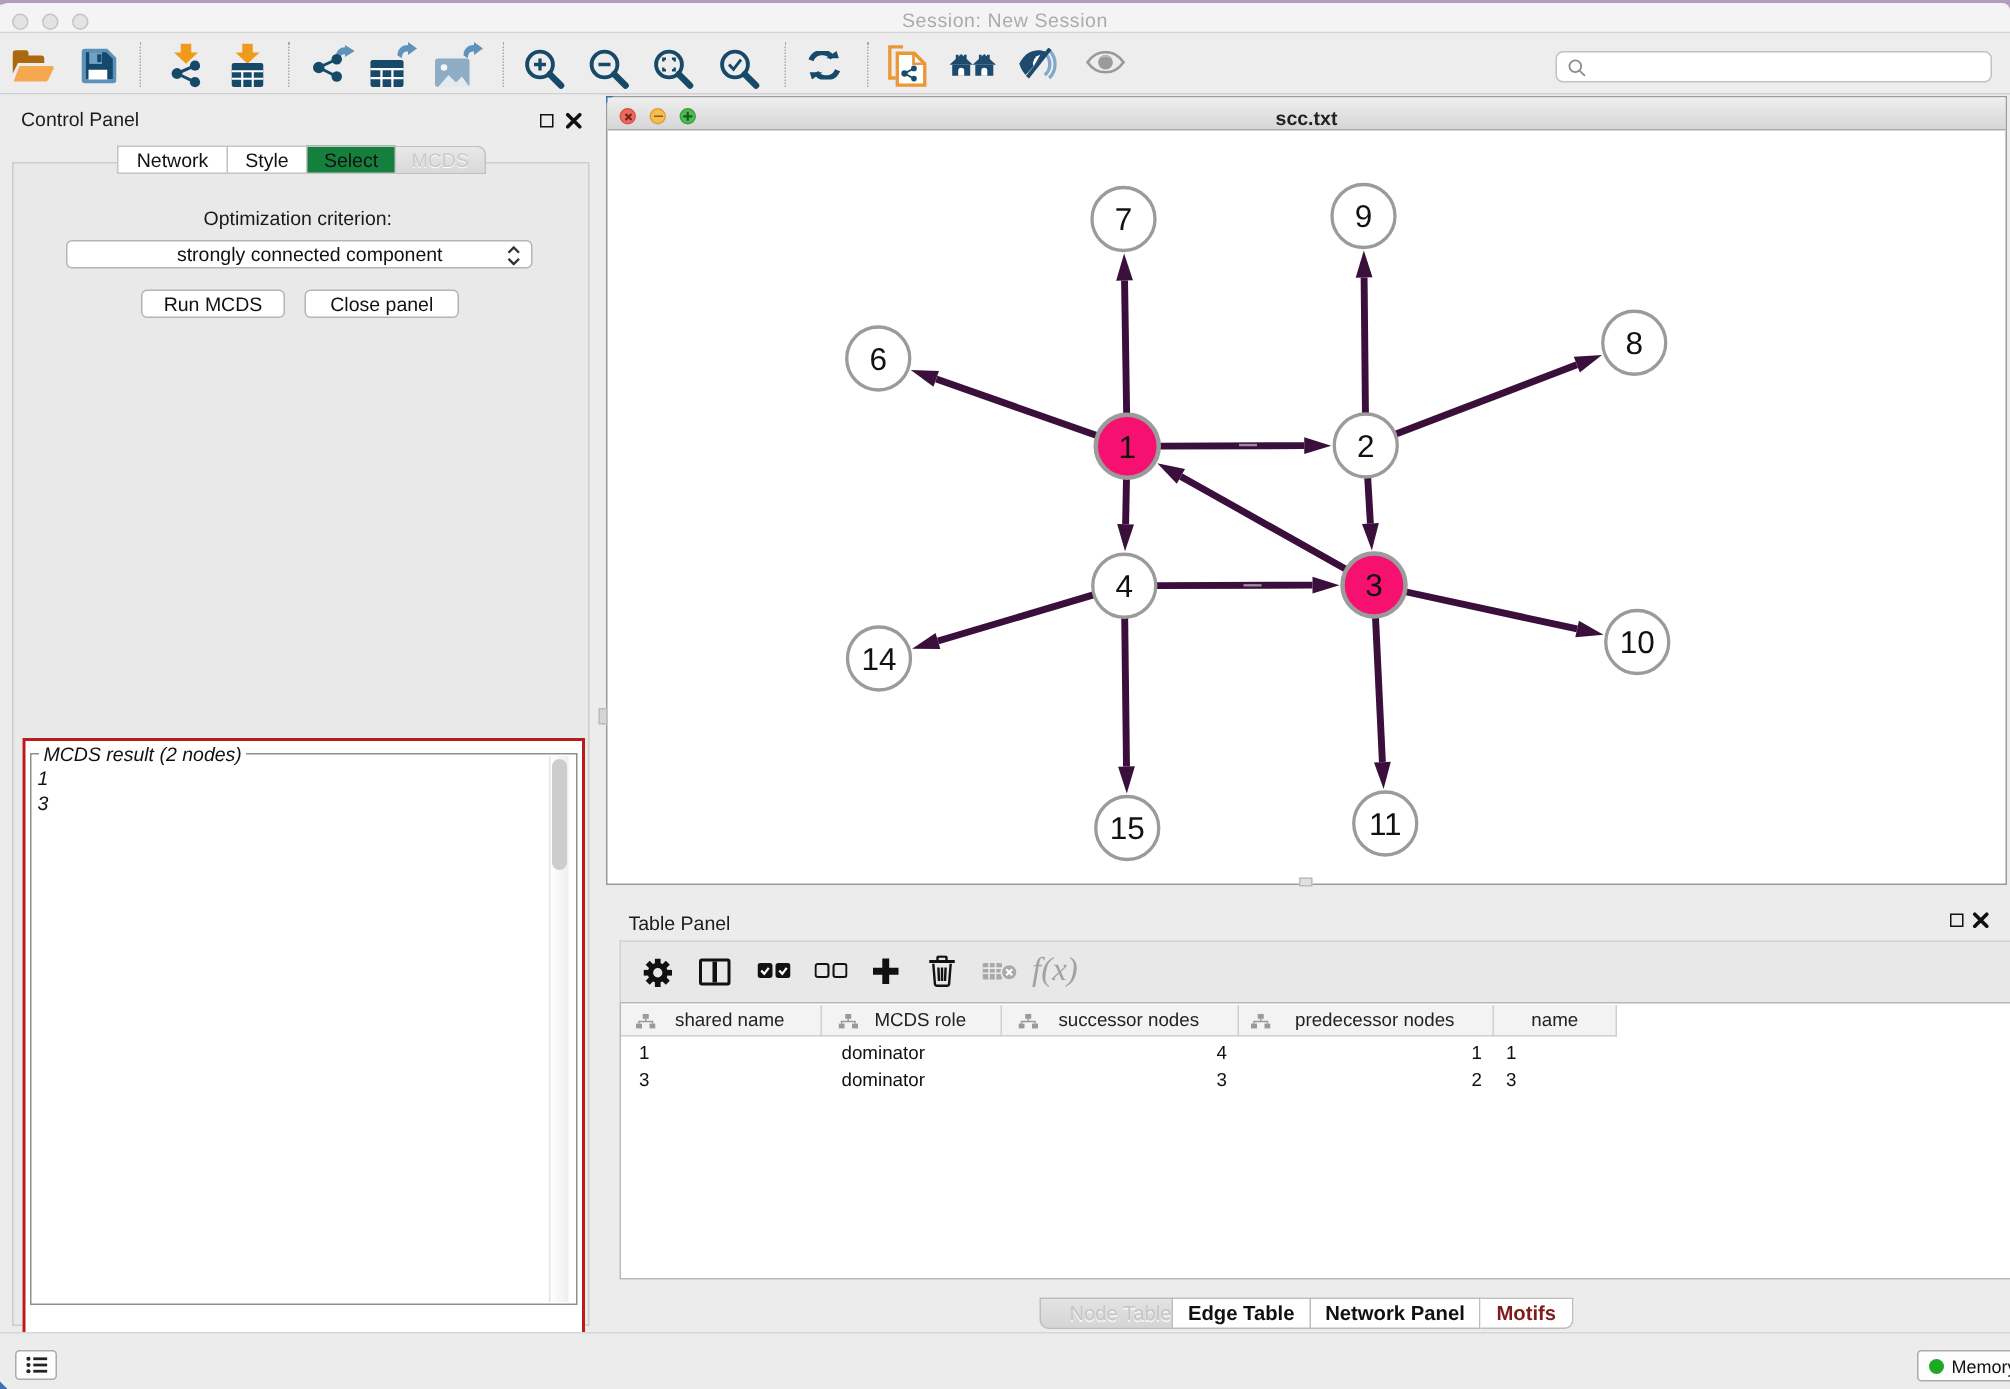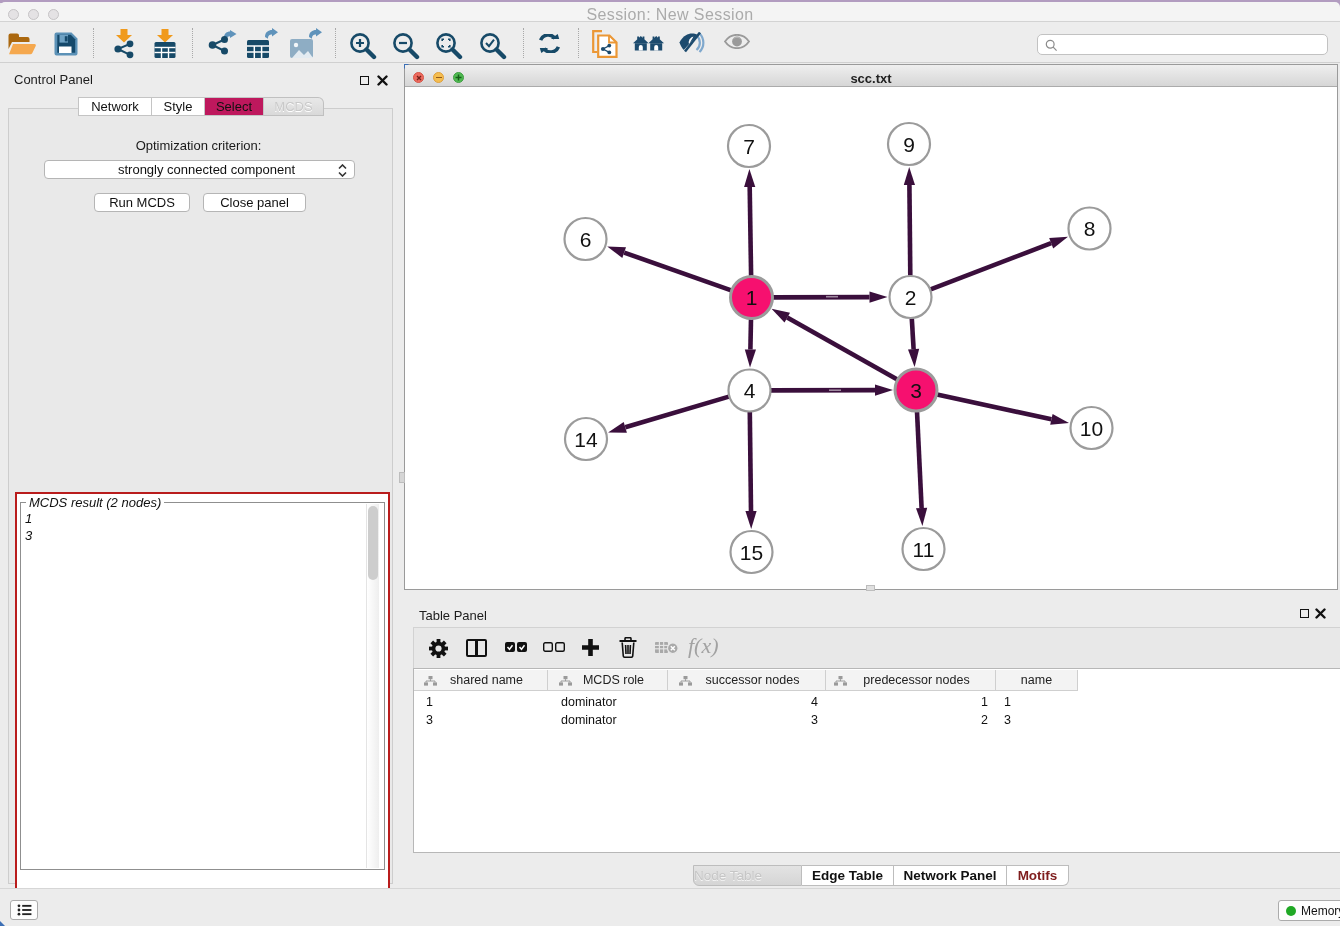--- a/index.html
+++ b/index.html
@@ -12,21 +12,21 @@
 </head>
 <body>
 
 <div class="abs" style="left:0;top:0;width:1340px;height:3px;background:#b29cc0;"></div>
 <div class="abs" style="right:0;top:0;width:3px;height:10px;background:#b29cc0;"></div>
 
 <div class="abs" style="left:0;top:2px;width:1340px;height:20px;background:#f4f4f4;border-bottom:1px solid #d3d3d3;border-radius:5px 5px 0 0;">
   <div class="abs" style="left:8px;top:7px;width:11px;height:11px;border-radius:50%;background:#e4e2e4;border:1px solid #c6c4c6;"></div>
   <div class="abs" style="left:28px;top:7px;width:11px;height:11px;border-radius:50%;background:#e4e2e4;border:1px solid #c6c4c6;"></div>
   <div class="abs" style="left:48px;top:7px;width:11px;height:11px;border-radius:50%;background:#e4e2e4;border:1px solid #c6c4c6;"></div>
-  <div class="abs" style="left:0;top:4px;width:1340px;text-align:center;font-size:16px;color:#ababab;letter-spacing:0.4px;">Session: New Session</div>
+  <div class="abs" style="left:0;top:4px;width:1340px;text-align:center;font-size:13px;color:#ababab;letter-spacing:0.4px;">Session: New Session</div>
 </div>
 
 <div id="toolbar" class="abs" style="left:0;top:22px;width:1340px;height:41px;background:#ededed;border-bottom:1px solid #d0d0d0;">
   <div class="sep" style="left:93px;top:6px;"></div>
   <div class="sep" style="left:192px;top:6px;"></div>
   <div class="sep" style="left:335px;top:6px;"></div>
   <div class="sep" style="left:523px;top:6px;"></div>
   <div class="sep" style="left:578px;top:6px;"></div>
 
   <svg class="ic" style="left:8px;top:11px;" width="28" height="22" viewBox="0 0 28 22">
@@ -188,21 +188,21 @@
 <div id="cpanel" class="abs" style="left:0;top:63px;width:397px;height:825px;background:#ececec;">
   <div class="abs" style="left:14px;top:9px;font-size:13px;color:#1c1c1c;">Control Panel</div>
   <div class="abs" style="left:360px;top:13px;width:9px;height:9px;border:1.6px solid #111;"></div>
   <svg class="abs" style="left:377px;top:12px;" width="11" height="11" viewBox="0 0 11 11">
       <path d="M1.5 1.5 L9.5 9.5 M9.5 1.5 L1.5 9.5" stroke="#111" stroke-width="2.4" stroke-linecap="round"></path>
     </svg>
 
   <div class="abs" style="left:78px;top:34px;height:19px;display:flex;font-size:13px;z-index:3;">
     <div style="width:73px;background:#fff;border:1px solid #c4c4c4;border-right:none;text-align:center;line-height:18px;color:#111;">Network</div>
     <div style="width:53px;background:#fff;border:1px solid #c4c4c4;border-right:none;text-align:center;line-height:18px;color:#111;">Style</div>
-    <div style="width:60px;background:#be185d;border:1px solid #c4c4c4;text-align:center;line-height:18px;color:#111;">Select</div>
+    <div style="width:60px;background:#15803d;border:1px solid #c4c4c4;text-align:center;line-height:18px;color:#111;">Select</div>
     <div style="width:60px;background:linear-gradient(#e8e8e8,#d9d9d9);border:1px solid #c0c0c0;border-left:none;border-radius:0 6px 0 0;text-align:center;line-height:18px;color:#c9c9c9;text-shadow:0 1px 0 #fff;">MCDS</div>
   </div>
 
   <div class="abs" style="left:8px;top:45px;width:385px;height:776px;background:#e9e9e9;border:1px solid #cdcdcd;"></div>
   <div class="abs" style="left:0;top:75px;width:397px;text-align:center;font-size:13px;color:#1a1a1a;">Optimization criterion:</div>
 
   <div class="abs" style="left:44px;top:97px;width:311px;height:19px;background:#fff;border:1px solid #b5b5b5;border-radius:4px;font-size:13px;color:#111;line-height:17px;padding-left:14px;text-align:center;">strongly connected component
     <svg class="abs" style="right:7px;top:3px;" width="9" height="13" viewBox="0 0 9 13">
         <path d="M1 4.5 L4.5 1 L8 4.5" fill="none" stroke="#333" stroke-width="1.6"></path>
         <path d="M1 8.5 L4.5 12 L8 8.5" fill="none" stroke="#333" stroke-width="1.6"></path>
@@ -418,21 +418,21 @@
     <div class="abs" style="left:412px;top:3px;width:162px;text-align:right;">1</div>
     <div class="abs" style="left:590px;top:3px;">1</div>
     <div class="abs" style="left:12px;top:20.5px;">3</div>
     <div class="abs" style="left:147px;top:20.5px;">dominator</div>
     <div class="abs" style="left:254px;top:20.5px;width:150px;text-align:right;">3</div>
     <div class="abs" style="left:412px;top:20.5px;width:162px;text-align:right;">2</div>
     <div class="abs" style="left:590px;top:20.5px;">3</div>
   </div>
 
   <div class="abs" style="left:289px;top:265px;height:21px;display:flex;font-size:13.5px;font-weight:bold;">
-    <div style="width:109px;background:linear-gradient(#e3e3e3,#d5d5d5);border:1px solid #bdbdbd;border-radius:0 0 0 6px;text-align:left;line-height:19px;color:#c6c6c6;text-shadow:0 1px 0 #f5f5f5;font-weight:normal;">Node Table</div>
+    <div style="width:89px;background:linear-gradient(#e3e3e3,#d5d5d5);border:1px solid #bdbdbd;border-radius:0 0 0 6px;text-align:right;line-height:19px;color:#c6c6c6;text-shadow:0 1px 0 #f5f5f5;font-weight:normal;">Node Table</div>
     <div style="width:92px;background:#fff;border:1px solid #bdbdbd;border-left:none;text-align:center;line-height:19px;color:#111;">Edge Table</div>
     <div style="width:113px;background:#fff;border:1px solid #bdbdbd;border-left:none;text-align:center;line-height:19px;color:#111;">Network Panel</div>
     <div style="width:62px;background:#fff;border:1px solid #bdbdbd;border-left:none;border-radius:0 0 6px 0;text-align:center;line-height:19px;color:#7f1d1d;">Motifs</div>
   </div>
 </div>
 
 <div class="abs" style="left:399px;top:472px;width:6px;height:11px;background:#d6d6d6;border:1px solid #bdbdbd;"></div>
 
 <div class="abs" style="left:0;top:888px;width:1340px;height:38px;background:#ececec;border-top:1px solid #d6d6d6;">
   <div class="abs" style="left:10px;top:11px;width:28px;height:20px;background:#fdfdfd;border:1px solid #ababab;border-radius:3px;">

